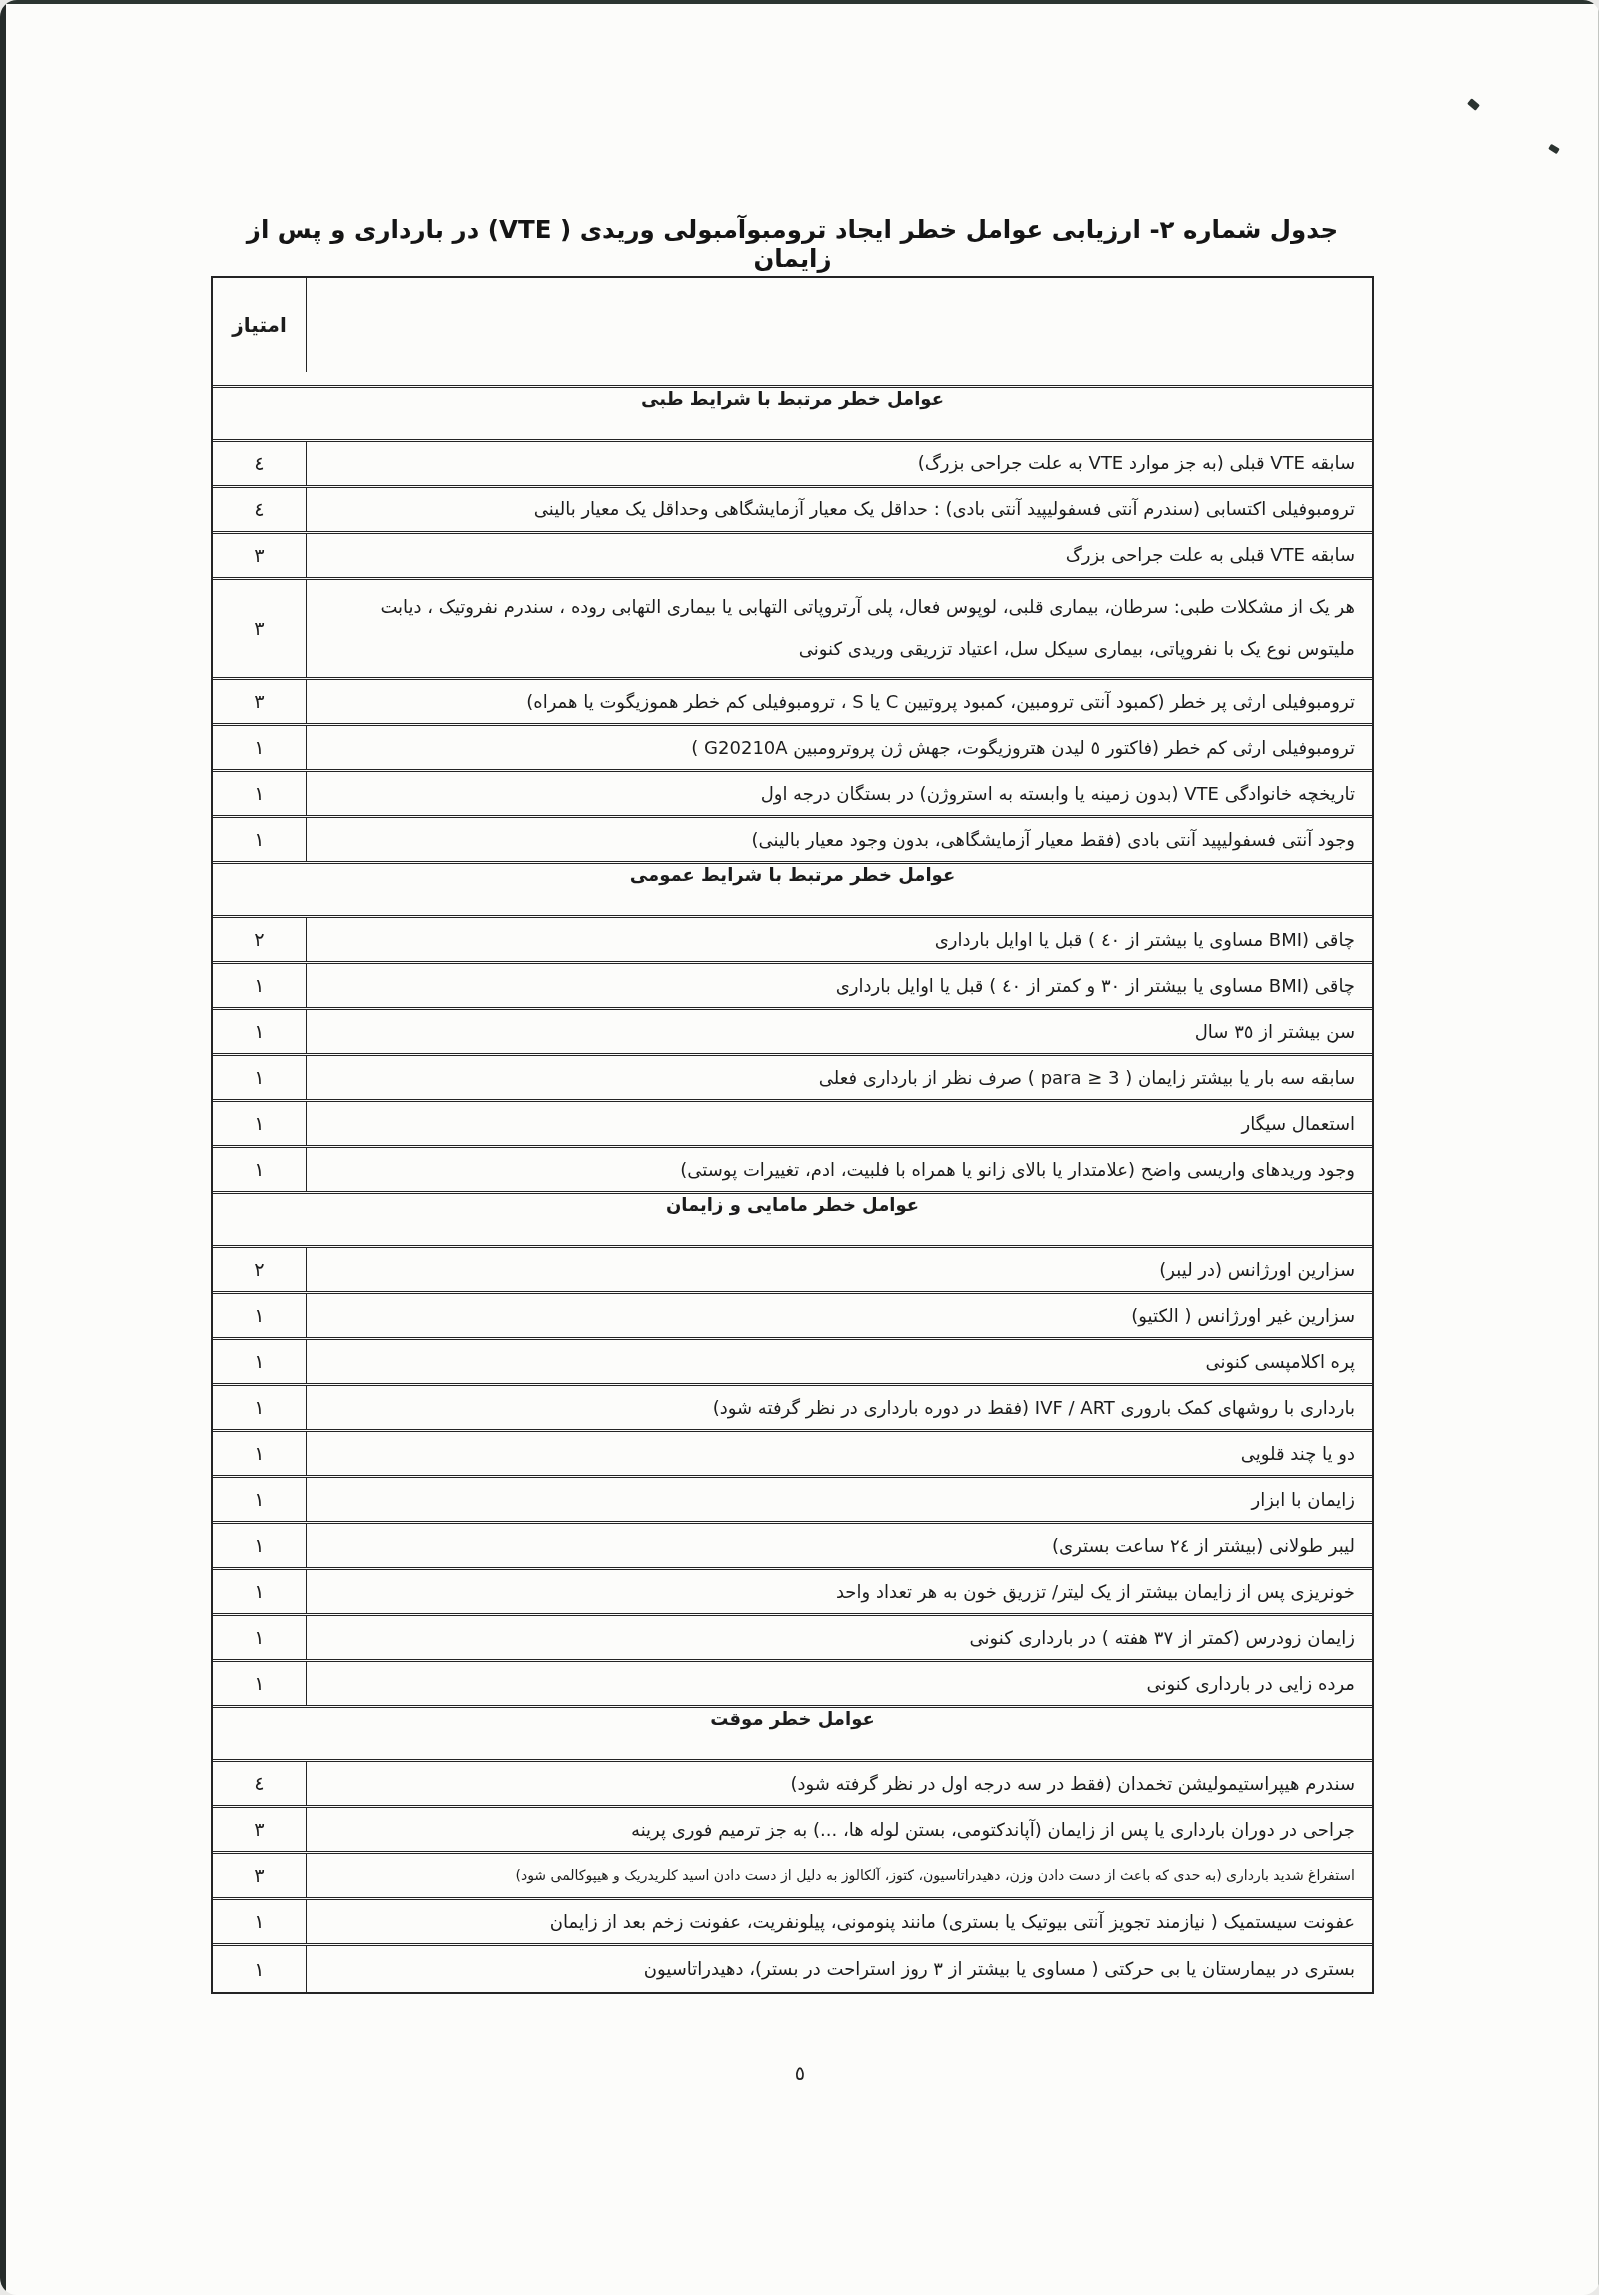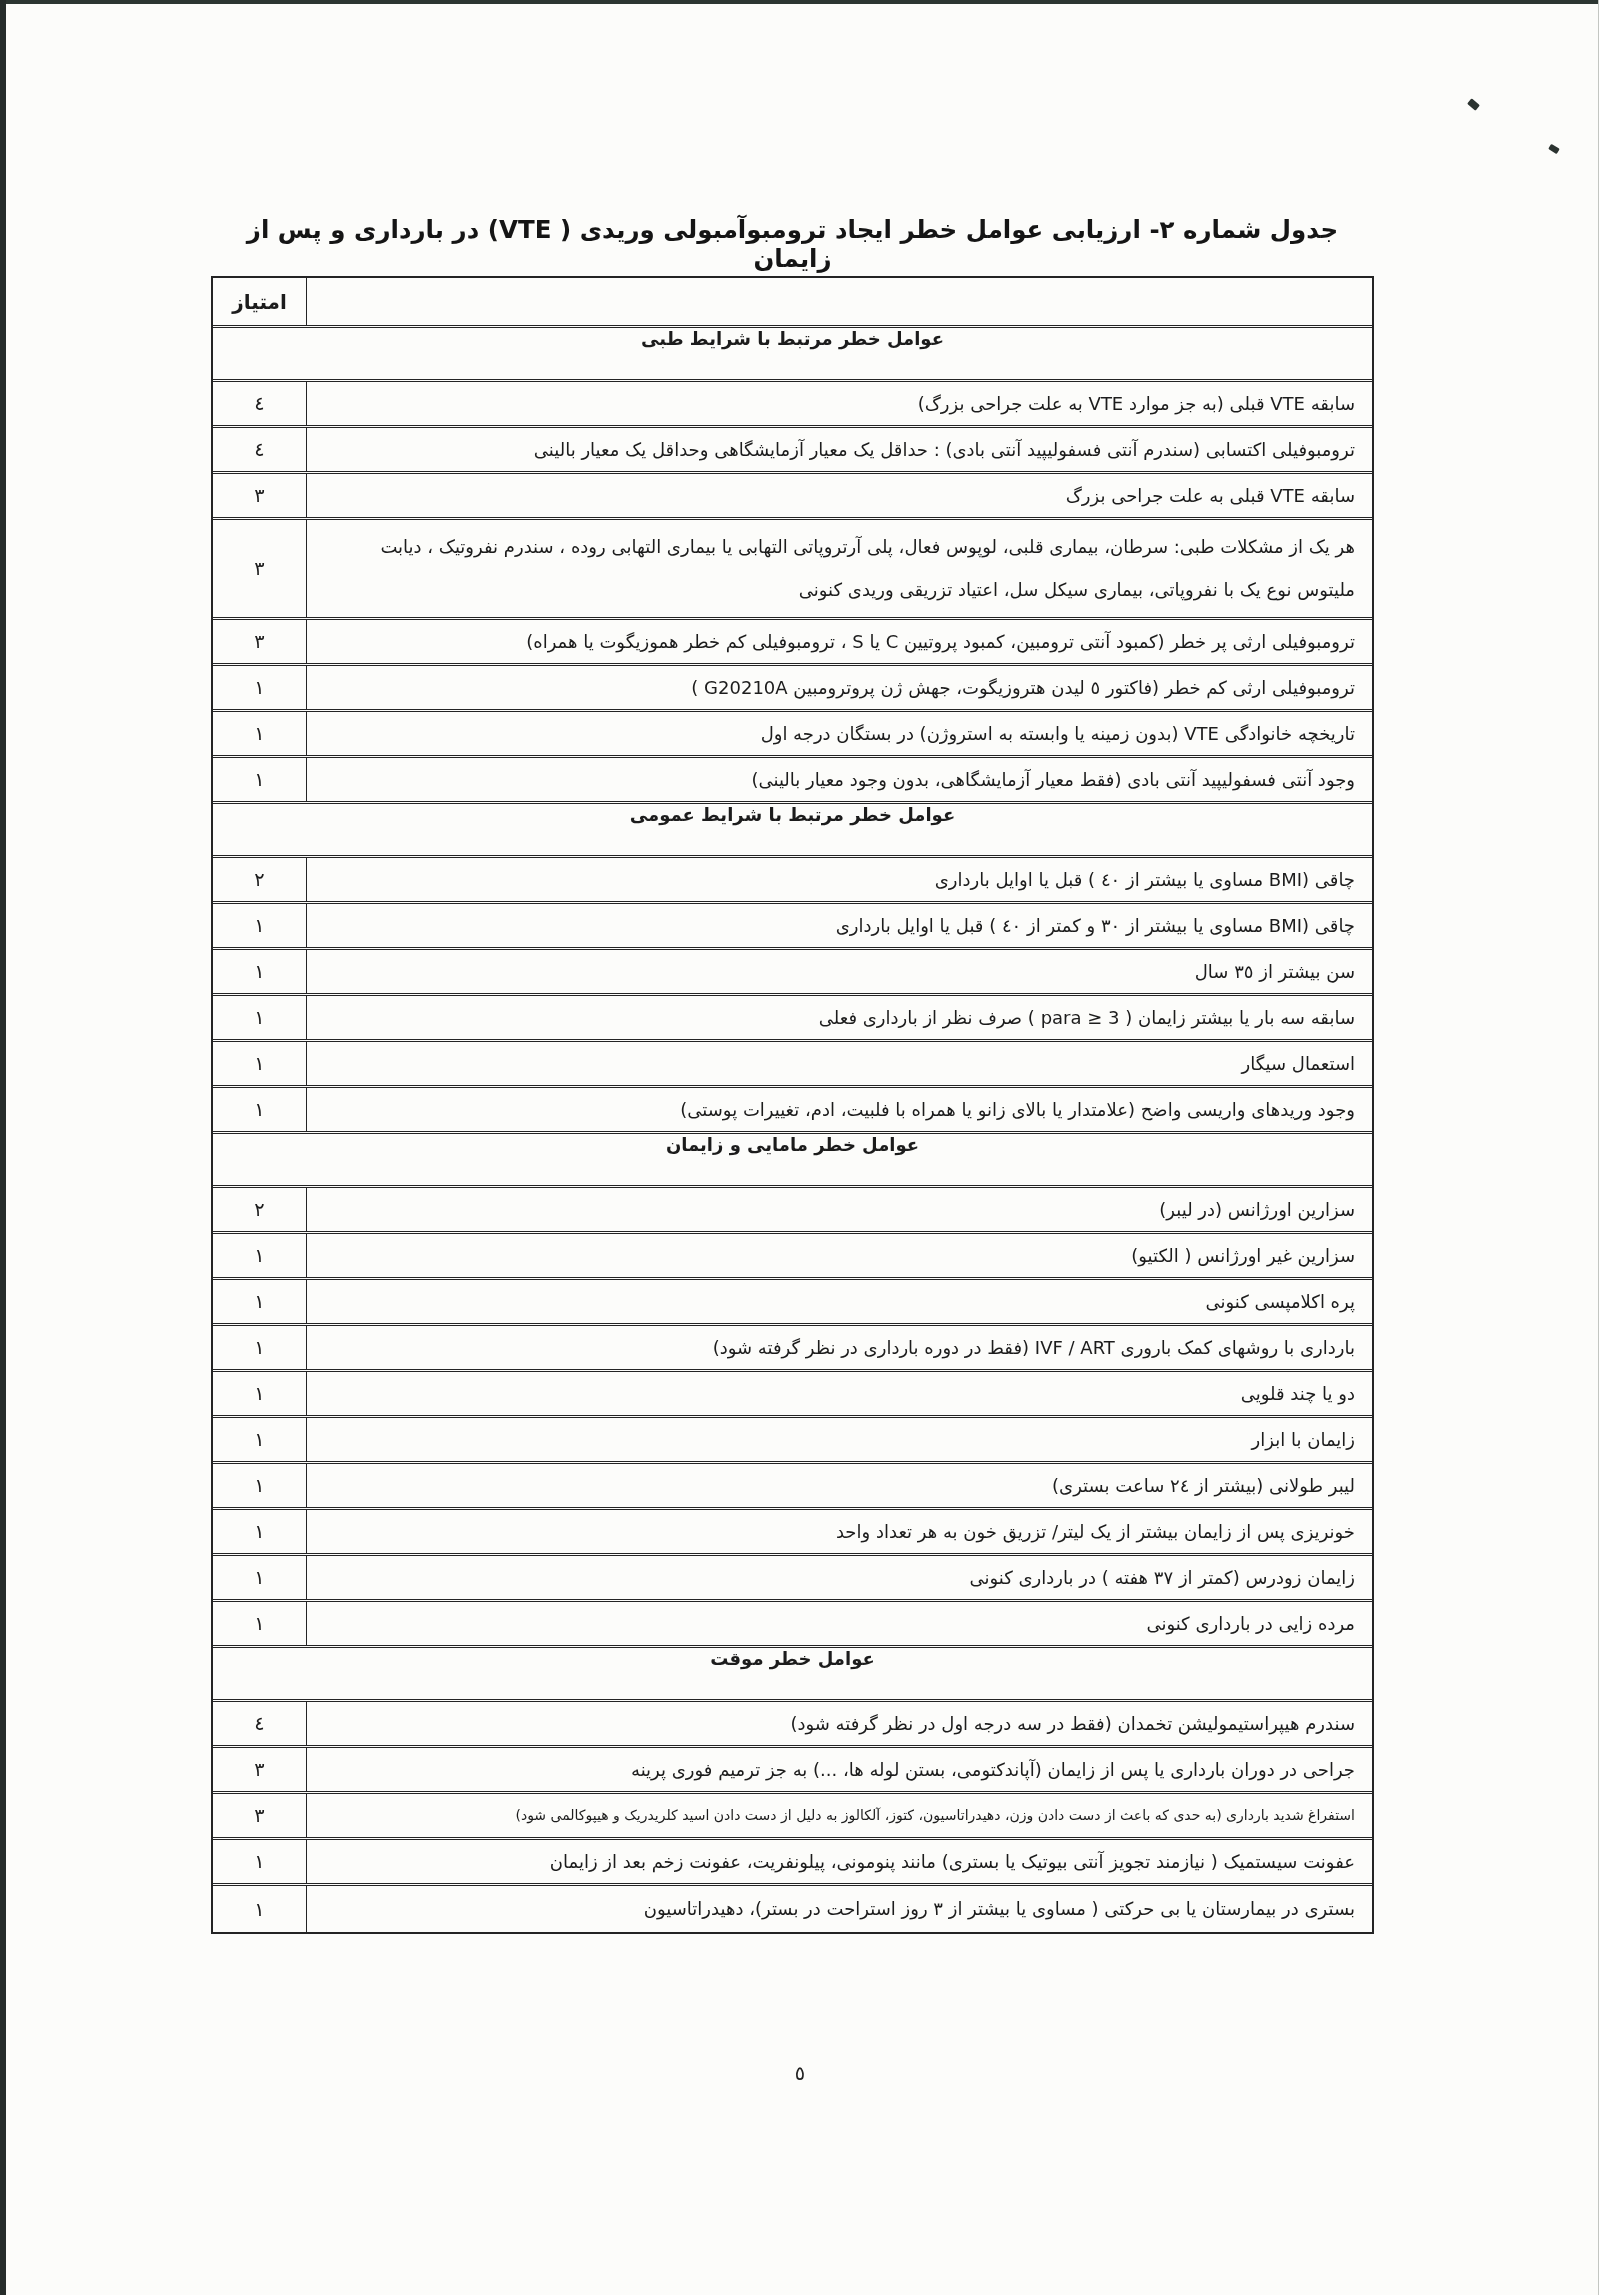--- a/index.html
+++ b/index.html
@@ -4,20 +4,21 @@
 <style>
   * { margin:0; padding:0; box-sizing:border-box; }
   html,body { background:#e9e9e7; }
   .page {
     position:relative;
     width:1600px; height:2295px;
     background:#fcfcfa;
     font-family:"DejaVu Sans", sans-serif;
     color:#1c1c1c;
     overflow:hidden;
+    border-radius:17px;
   }
   
   .edge-top  { position:absolute; top:0; left:0; width:100%; height:3.9px; background:#2c3531; }
   .edge-left { position:absolute; top:0; left:0; width:5.8px; height:100%; background:#262c2a; }
   .edge-right{ position:absolute; top:0; right:0; width:1.9px; height:100%; background:#c3c6c2; }
   .speck { position:absolute; background:#2b3330; border-radius:1.3px; }
   .speck-1 { left:1468px; top:101px; width:11px; height:7px; transform:rotate(40deg); }
   .speck-2 { left:1549px; top:146px; width:10.3px; height:5.8px; transform:rotate(32deg); }
 
   .title {
@@ -31,21 +32,21 @@
     position:absolute; top:276px; left:211px; width:1163px;
     border:2.6px solid #242424;
     background:#fcfcfa;
   }
   .row {
     display:flex; align-items:stretch;
     border-bottom:3.2px double #242424;
     min-height:46px;
   }
   .row:last-child { border-bottom:none; }
-  .header-row { min-height:50px; }
+  .header-row { min-height:50px;flex-direction:column; }
   .score-cell {
     flex:0 0 94px; width:94px;
     border-right:1.9px solid #242424;
     display:flex; align-items:center; justify-content:center;
     direction:rtl;
     font-size:19.3px;
   }
   .header-row .score-cell { font-weight:bold; font-size:20px; }
   .desc-cell {
     flex:1;

